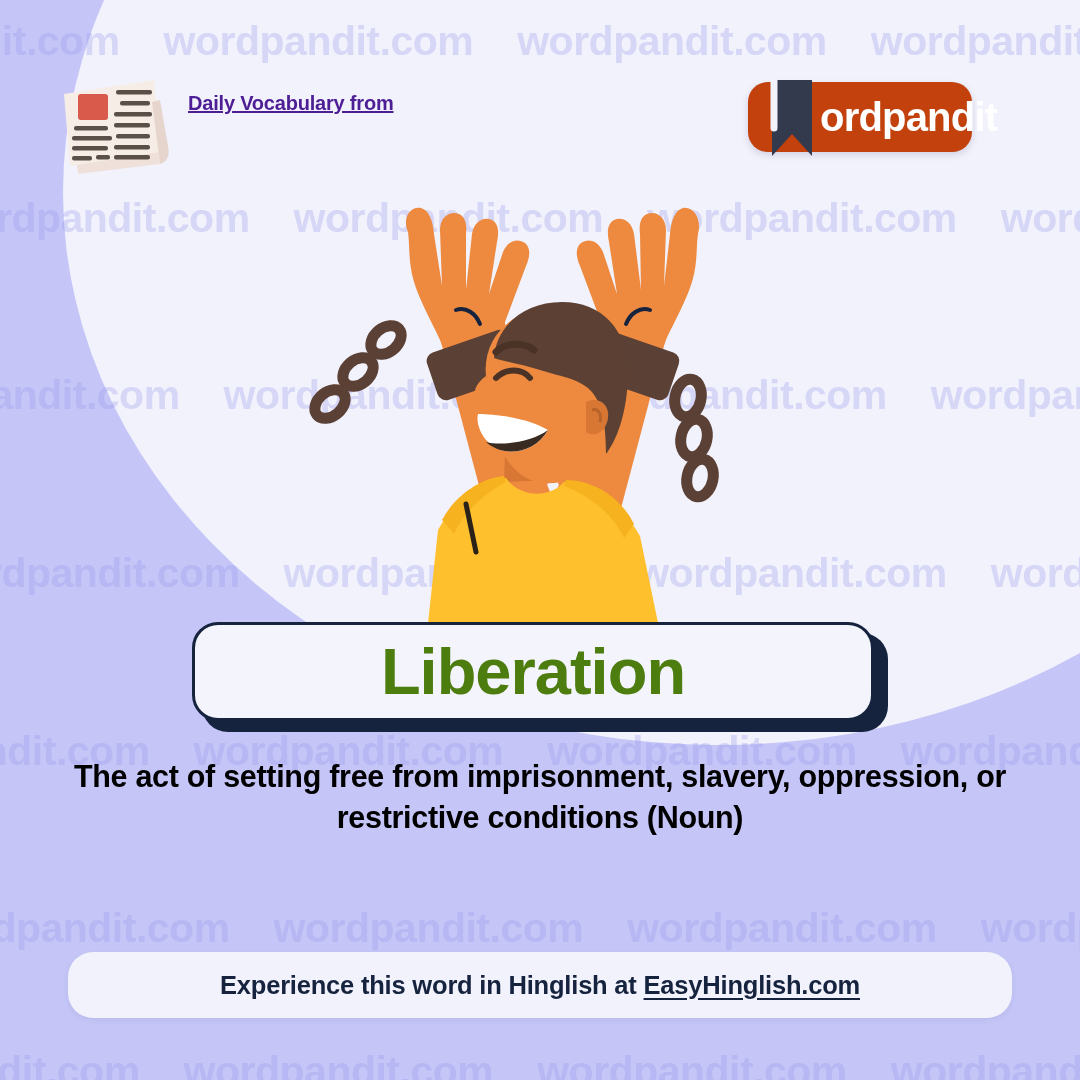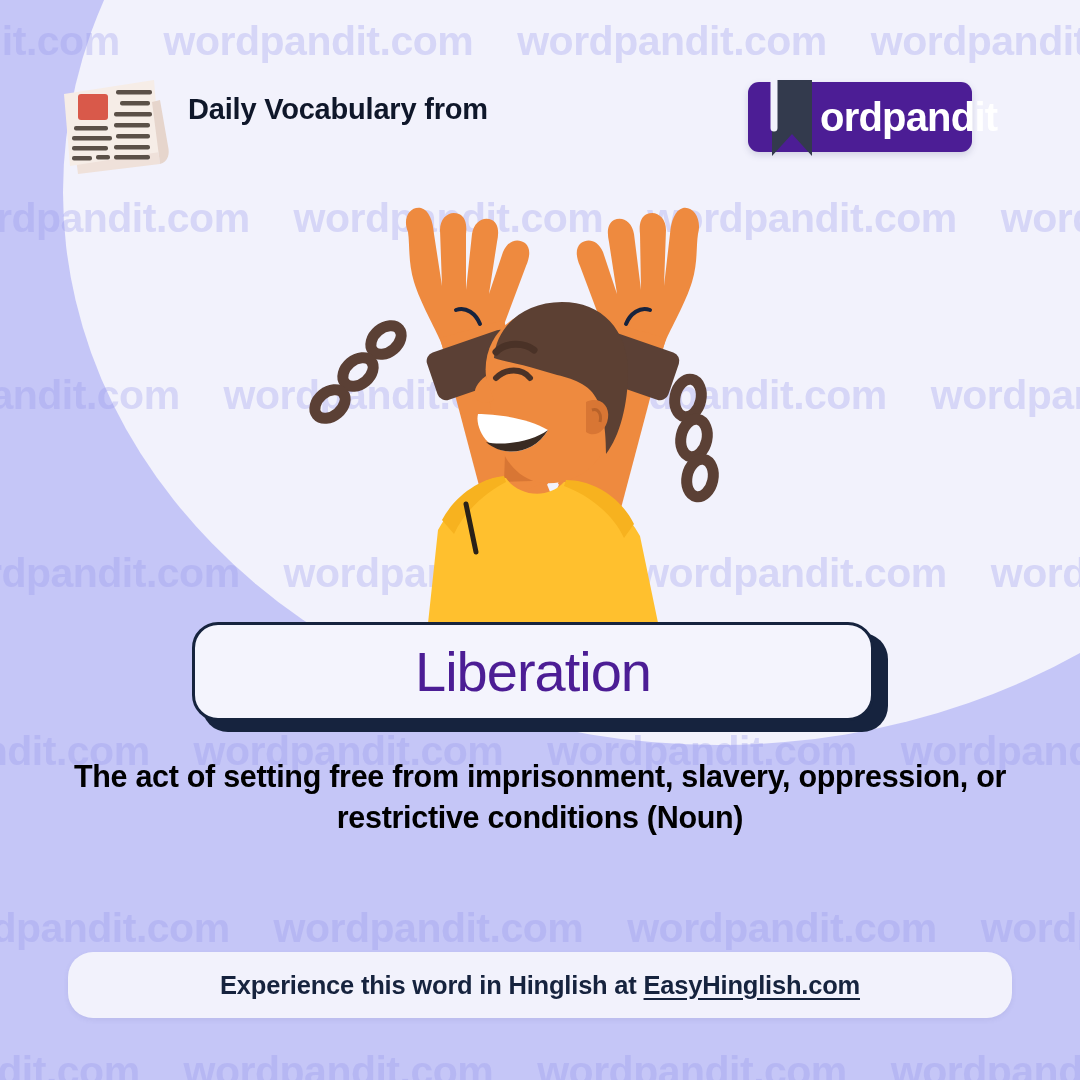--- a/index.html
+++ b/index.html
@@ -64,34 +64,35 @@
   .header {
     position:absolute; z-index:10;
     left:0; top:0; width:1080px; height:190px;
   }
   #newspaper-icon {
     position:absolute; left:56px; top:68px;
     width:118px; height:112px;
   }
   .header-title {
     position:absolute; left:188px; top:92px;
-    font-size:29px; font-weight:700;
+    font-size:20px; font-weight:700;
     line-height:1.19;
-    color:#0f172a;
+    color:#4c1d95;
     letter-spacing:-0.2px;
+    text-decoration:underline;
   }
   .header-title .l2 { display:block; }
 
   
   #brand-logo {
     position:absolute; z-index:10;
     left:748px; top:82px;
     width:224px; height:70px;
-    background:#4c1d95;
-    border-radius:11px;
+    background:#c2410c;
+    border-radius:20px;
     box-shadow:0 3px 7px rgba(60,60,110,0.18);
   }
   #brand-logo .bookmark {
     position:absolute; left:20px; top:-6px;
     width:48px; height:86px;
   }
   #brand-logo .brand-text {
     position:absolute; left:72px; top:50%;
     transform:translateY(-50%);
     font-size:40px; font-weight:700;
@@ -120,22 +121,22 @@
   }
   #word-card {
     position:absolute; left:0; top:0;
     width:682px; height:99px;
     background:#F4F4FD;
     border:3px solid #16233E;
     border-radius:26px;
     display:flex; align-items:center; justify-content:center;
   }
   #word-text {
-    font-size:56px; font-weight:400;
-    color:#4c1d95;
+    font-size:65px; font-weight:700;
+    color:#4d7c0f;
     letter-spacing:-1px;
     line-height:1;
   }
 
   
   .text-block {
     position:absolute; z-index:12;
     left:0; width:1080px;
     text-align:center;
     color:#000000;

